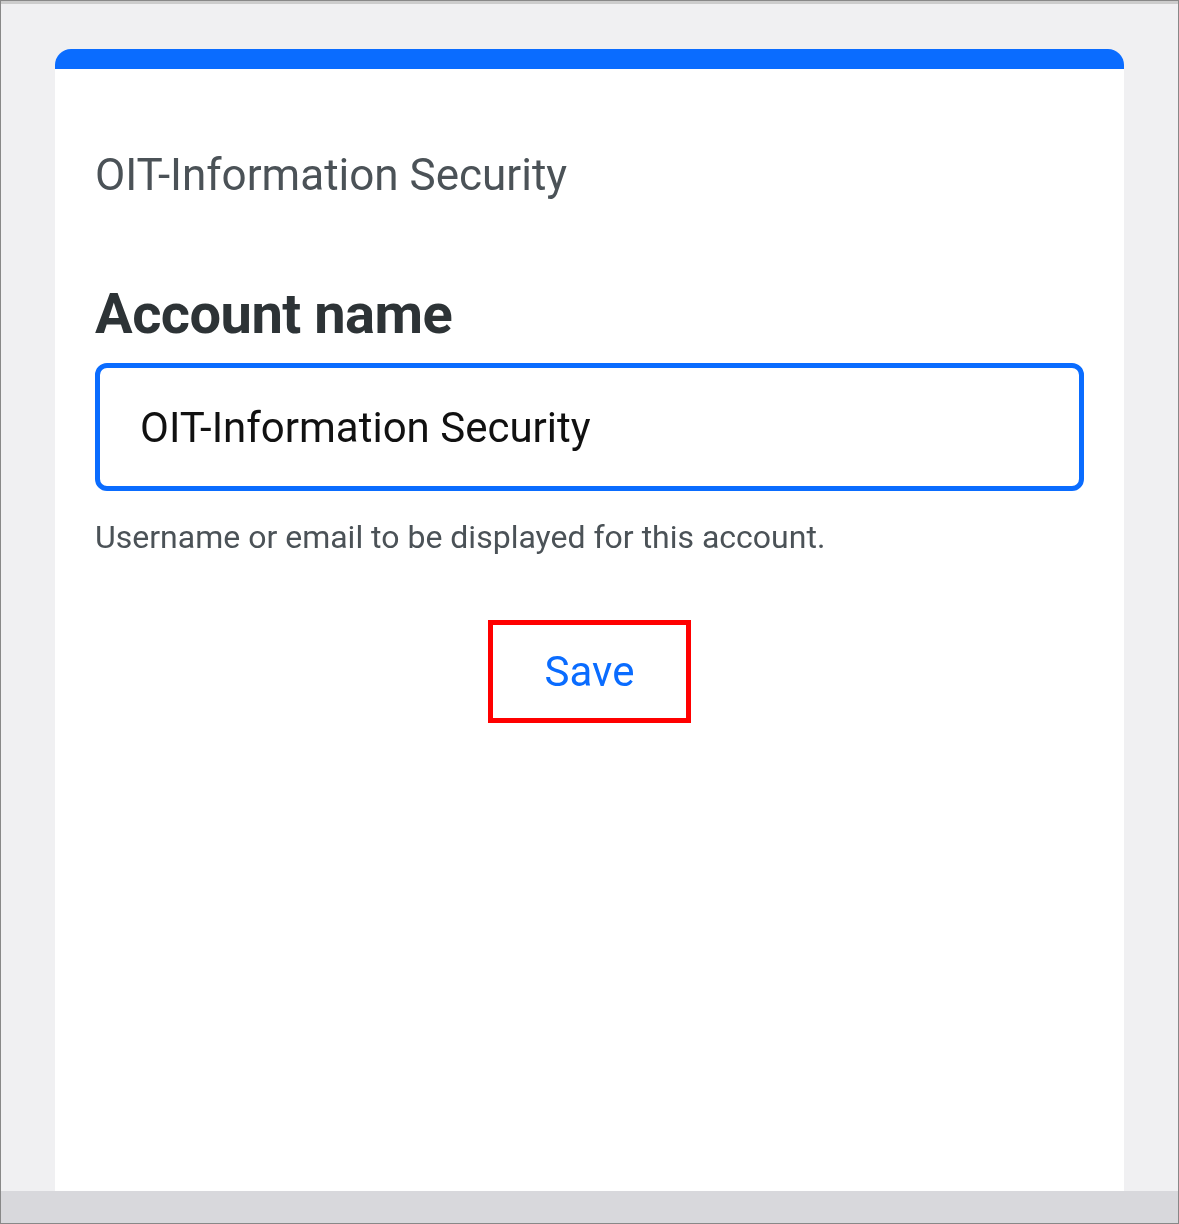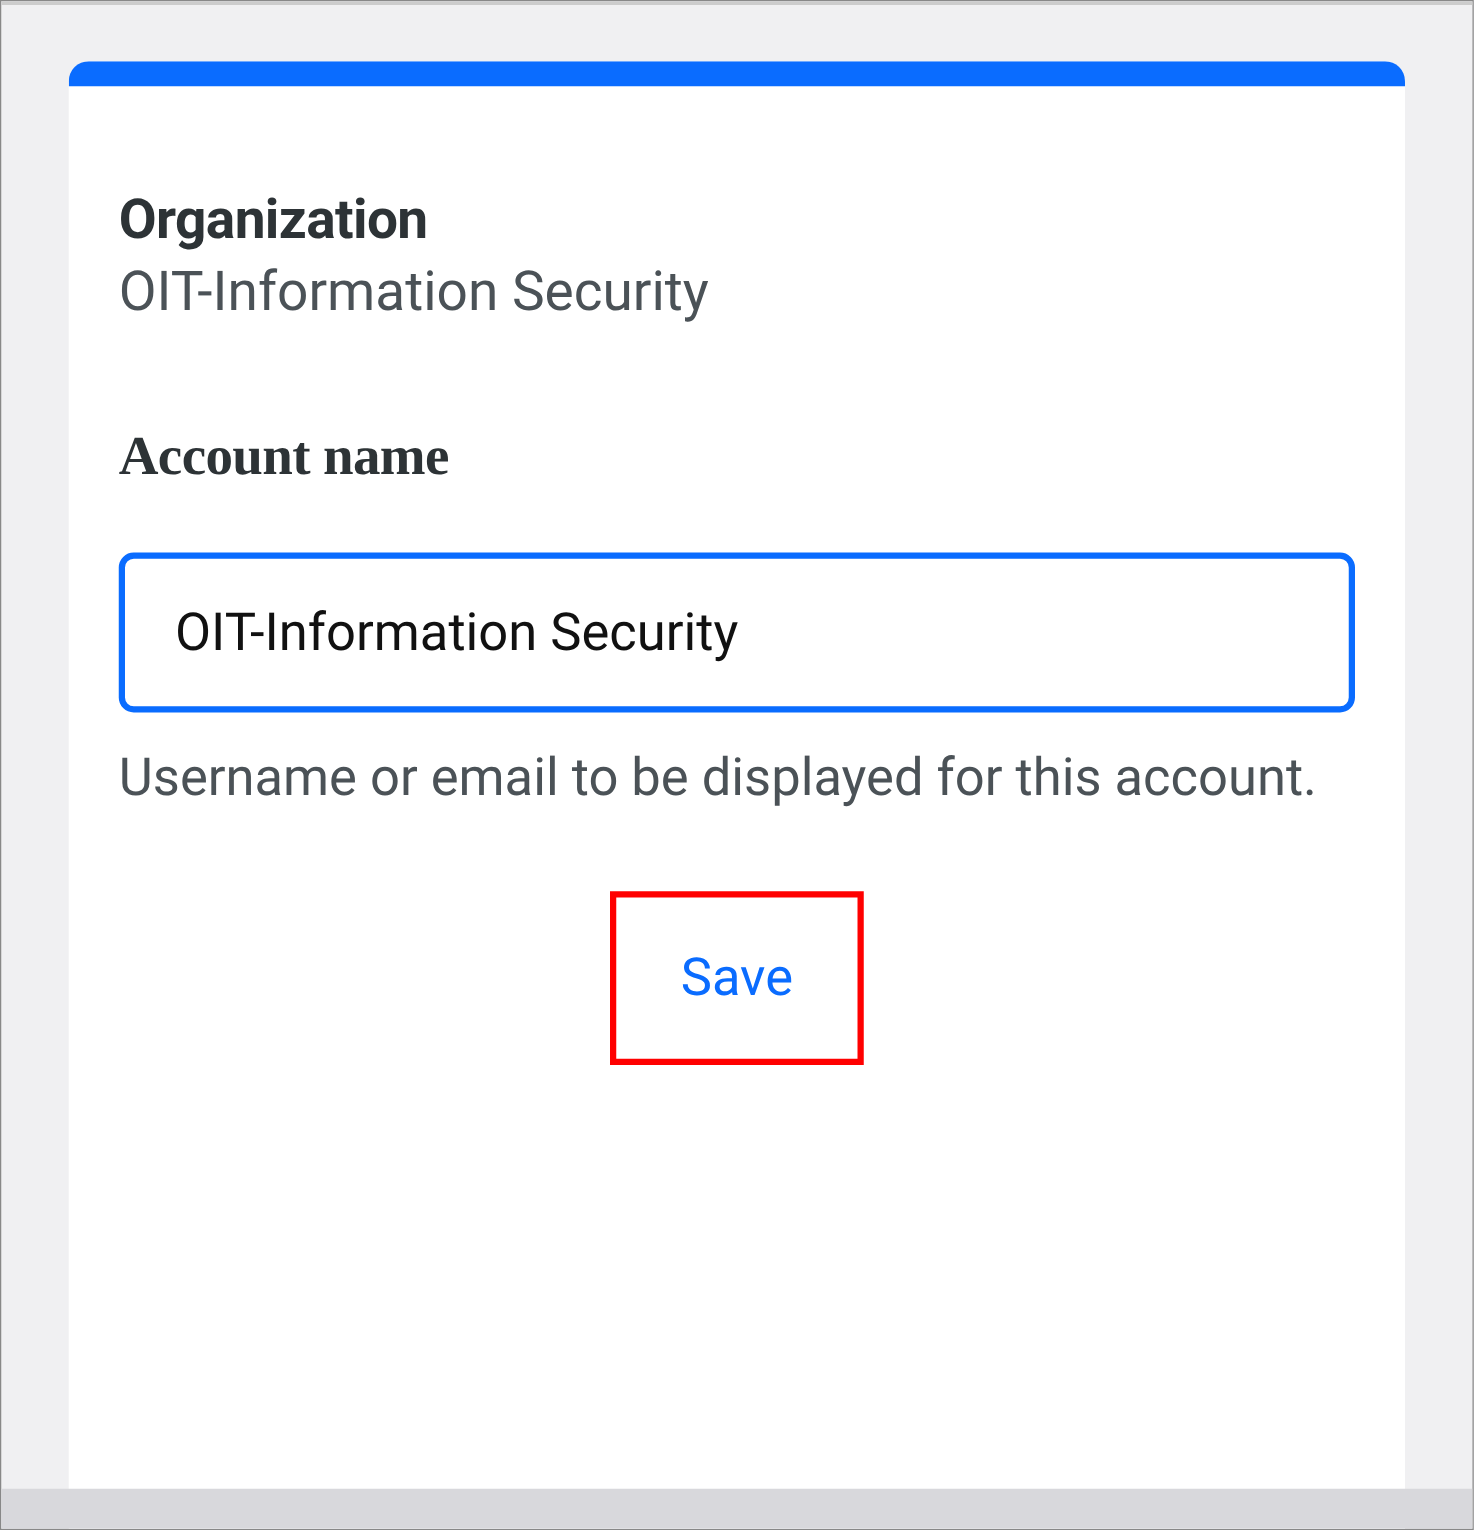--- a/index.html
+++ b/index.html
@@ -55,56 +55,55 @@
       margin-bottom: 6px;
       letter-spacing: -0.5px;
     }
     .section-value {
       font-size: 44px;
       font-weight: 400;
       color: #4b5257;
       margin-bottom: 80px;
     }
     .field-label {
-      font-size: 44px;
+      font-size: 56px;
       font-weight: 700;
       color: #2d3336;
-      margin-bottom: 52px;
+      margin-bottom: 16px;
       letter-spacing: -0.5px;
-      font-family: Liberation Serif, serif;
     }
     .text-input {
       width: 100%;
       height: 128px;
       border: 5px solid #0a6cff;
       border-radius: 12px;
       font-size: 42px;
       color: #111;
       padding: 0 40px;
       outline: none;
       font-family: inherit;
       margin-bottom: 24px;
     }
     .helper-text {
-      font-size: 42px;
+      font-size: 32px;
       color: #4b5257;
       line-height: 1.4;
       margin-bottom: 60px;
     }
     .button-row {
       display: flex;
       justify-content: center;
     }
     .save-button {
       border: 5px solid #ff0000;
       background: #fff;
       color: #0a6cff;
       font-size: 42px;
       font-weight: 400;
-      padding: 40px 52px;
+      padding: 22px 52px;
       cursor: pointer;
       font-family: inherit;
     }
     .bottom-bar {
       position: absolute;
       bottom: 0;
       left: 0;
       right: 0;
       height: 32px;
       background: #d8d8dc;
@@ -113,21 +112,20 @@
 </head>
 <body>
 
 <div class="top-separator"></div>
 
 <div class="card">
   <div class="card-accent"></div>
   <div class="card-content">
 
 
-    <div class="section-label">Organization</div>
     <div class="section-value">OIT-Information Security</div>
 
     <div class="field-label">Account name</div>
     <input type="text" class="text-input" value="OIT-Information Security" style="">
     <div class="helper-text">Username or email to be displayed for this account.</div>
 
     <div class="button-row">
       <button class="save-button">Save</button>
     </div>
 

